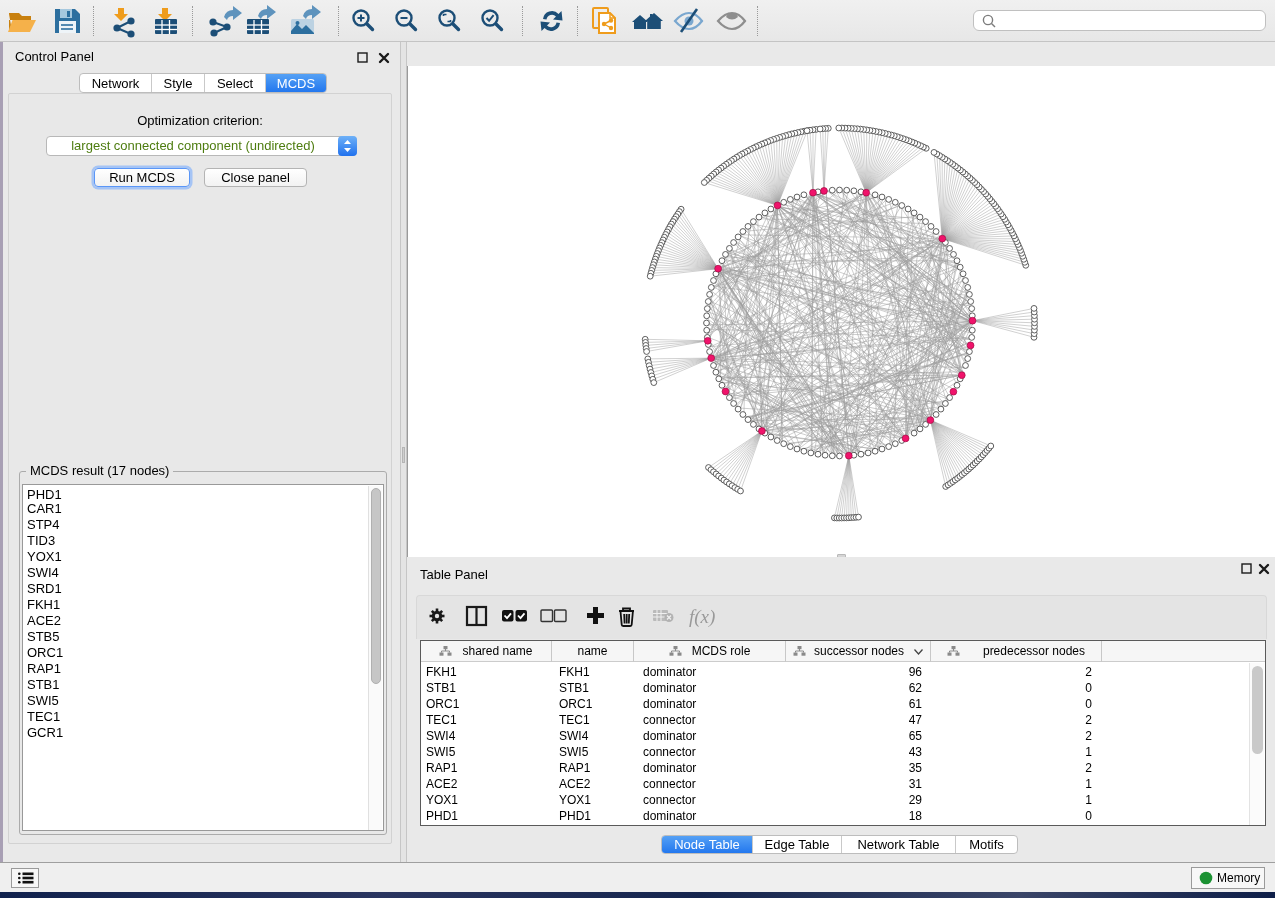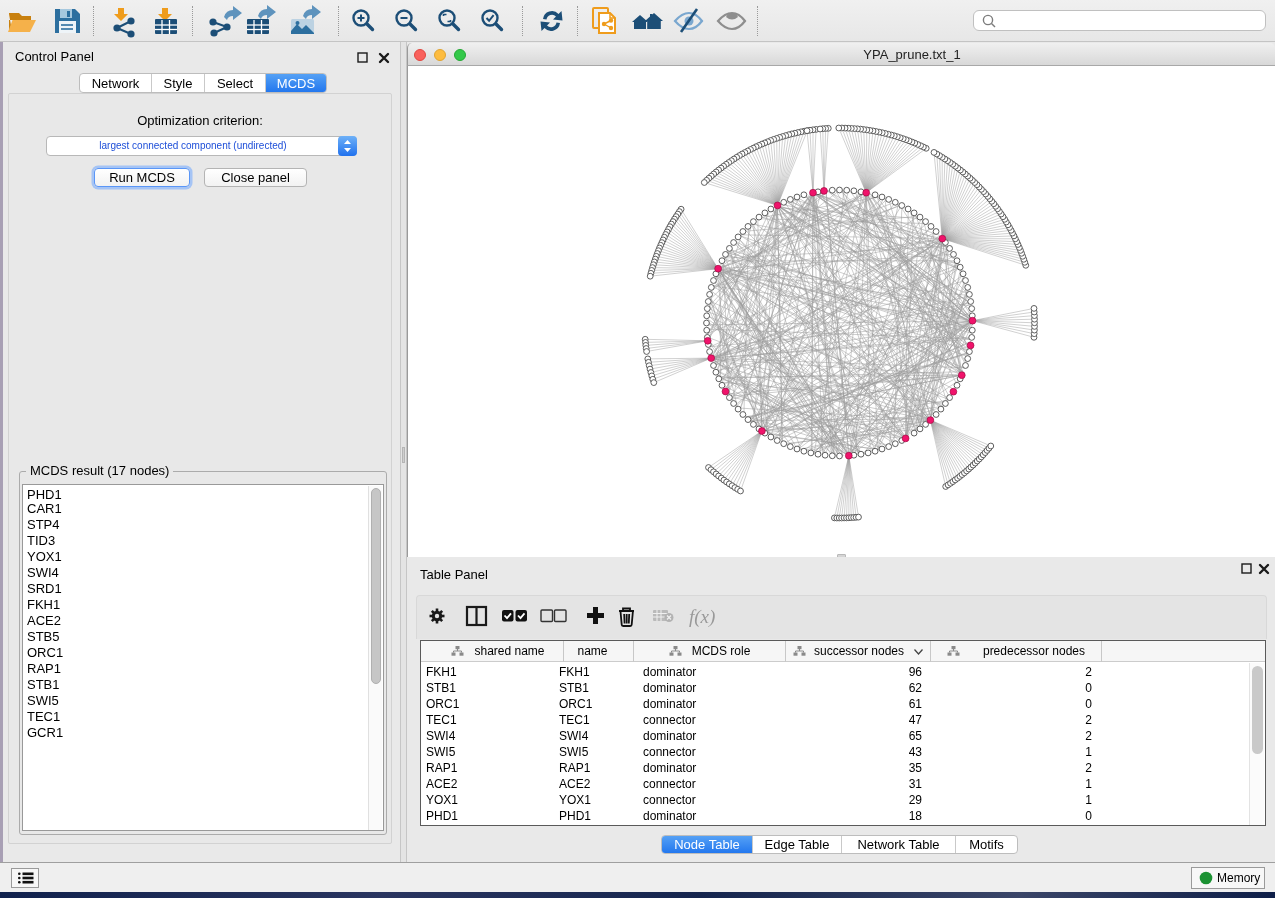--- a/index.html
+++ b/index.html
@@ -13,21 +13,21 @@
   
   #cpanel { left:0; top:42px; width:400px; height:820px; background:#e9e9e9; }
   #cpanel .edge { position:absolute; left:0; top:0; width:3px; height:820px; background:#a89fb4; }
   #cp-title { position:absolute; left:15px; top:7px; color:#000; }
   .wicon { position:absolute; top:9px; }
   #tabs { position:absolute; left:79px; top:31px; height:20px; display:flex; border:1px solid #bdbdbd; border-radius:4px; background:#fff; overflow:hidden; }
   #tabs div { height:100%; display:flex; align-items:center; justify-content:center; border-right:1px solid #c9c9c9; color:#000; }
   #tabs div:last-child { border-right:none; background:linear-gradient(#55a1f5,#2377ee); color:#fff; }
   #cp-inner { position:absolute; left:8px; top:51px; width:384px; height:751px; background:#e8e8e8; border:1px solid #d2d2d2; border-radius:2px; }
   #optlabel { position:absolute; left:0; width:100%; top:71px; text-align:center; color:#000; }
-  #dropdown { position:absolute; left:46px; top:94px; width:311px; height:20px; background:#fff; border:1px solid #b8b8b8; border-radius:4px; line-height:18px; text-align:center; color:#1d4ed8; font-size:10px; }
+  #dropdown { position:absolute; left:46px; top:94px; width:311px; height:20px; background:#fff; border:1px solid #b8b8b8; border-radius:4px; line-height:18px; text-align:center; color:#4d7c0f; font-size:13px; }
   #dropdown .spin { position:absolute; right:-1px; top:-1px; width:19px; height:20px; border-radius:4px; background:linear-gradient(#6eb1f8,#2071ee); }
   .btn { position:absolute; top:126px; height:19px; background:linear-gradient(#ffffff,#f2f2f2); border:1px solid #b4b4b4; border-radius:4px; text-align:center; line-height:17px; color:#000; }
   #groupbox { position:absolute; left:19px; top:429px; width:368px; height:364px; border:1px solid #ababab; border-radius:3px; }
   #grouplabel { position:absolute; left:26px; top:421px; background:#e8e8e8; padding:0 4px; color:#000; }
   #mcdslist { position:absolute; left:2px; top:12px; width:362px; height:347px; background:#fff; border:1px solid #999; overflow:hidden; }
   #mcdslist div { padding-left:4px; height:16px; line-height:16px; color:#000; }
   #mcdslist .sb { position:absolute; right:1px; top:1px; width:14px; height:345px; background:#fafafa; border-left:1px solid #e0e0e0; }
   #mcdslist .sb i { position:absolute; left:1.5px; top:2px; width:10px; height:196px; background:#c6c6c6; border-radius:6px; border:1px solid #b0b0b0; }
   
   #vdiv { left:400px; top:42px; width:7px; height:820px; background:#e4e4e4; border-left:1px solid #c6c6c6; border-right:1px solid #c6c6c6; }
@@ -231,26 +231,20 @@
         </div>
     </div>
   </div>
   <div id="grouplabel">MCDS result (17 nodes)</div>
 </div>
 <div class="abs" id="vdiv">
     <div style="position:absolute;left:1px;top:405px;width:3px;height:16px;background:#cfcfcf;border:1px solid #b5b5b5"></div>
   </div>
 
 <div class="abs" id="netwin">
-  <div id="nettitle">
-    <div class="tl" style="left:6px;background:#f9615c;border:1px solid #e1463f"></div>
-    <div class="tl" style="left:26px;background:#fdbc40;border:1px solid #e0a431"></div>
-    <div class="tl" style="left:46px;background:#34c84a;border:1px solid #24a835"></div>
-    <div id="ntext">YPA_prune.txt_1</div>
-  </div>
   <div id="netcanvas">
     <svg width="867" height="490" viewBox="0 0 867 490" style="position:absolute;left:0;top:0">
 <g stroke="#9d9d9d" stroke-width="0.5" fill="none">
 <path d="M369.5 139.4L310.5 312.2"></path>
 <path d="M369.5 139.4L564.1 266.8"></path>
 <path d="M369.5 139.4L358.2 368.0"></path>
 <path d="M369.5 139.4L317.8 326.1"></path>
 <path d="M369.5 139.4L308.5 307.7"></path>
 <path d="M369.5 139.4L564.1 267.3"></path>
 <path d="M369.5 139.4L514.6 360.8"></path>
@@ -1238,21 +1232,21 @@
           </g>
           <circle cx="262" cy="21.5" r="4.5" fill="#777"></circle>
           <path d="M260 19.5 l4 4 M264 19.5 l-4 4" stroke="#fff" stroke-width="1.3"></path>
         </g>
 
       <text x="282" y="27" font-family="Liberation Serif, serif" font-style="italic" font-size="19" fill="#999">f(x)</text>
     </svg>
   </div>
   <div id="tbl">
     <div id="thead">
-      <div class="col" style="left:12px;width:131px"><svg width="13" height="12" style="vertical-align:-2px">
+      <div class="col" style="left:0;width:131px"><svg width="13" height="12" style="vertical-align:-2px">
             <g fill="#8a8a8a">
               <rect x="4.5" y="1" width="4" height="3.2"></rect>
               <rect x="0.5" y="7.5" width="4" height="3.2"></rect>
               <rect x="8.5" y="7.5" width="4" height="3.2"></rect>
             </g>
             <path d="M6.5 4 v2 M2.5 7.5 v-1.5 h8 v1.5" stroke="#8a8a8a" fill="none"></path>
           </svg><span style="margin-left:10px">shared name</span></div>
       <div class="col" style="left:131px;width:82px">name</div>
       <div class="col" style="left:213px;width:152px"><svg width="13" height="12" style="vertical-align:-2px">
             <g fill="#8a8a8a">

